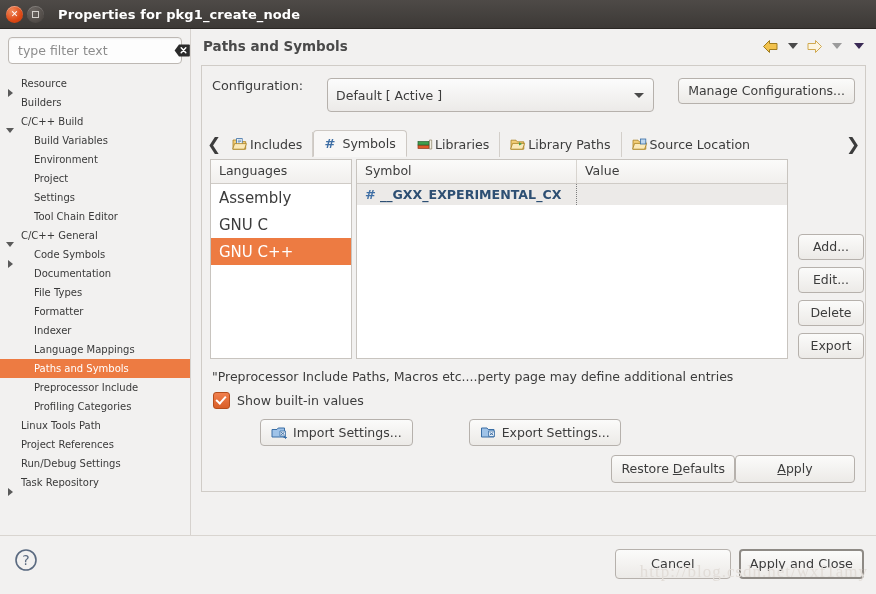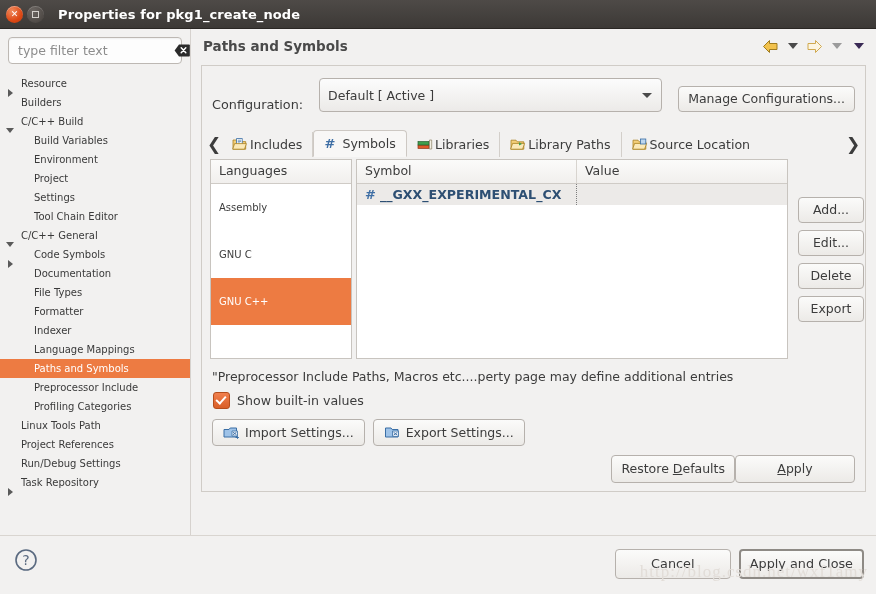--- a/index.html
+++ b/index.html
@@ -197,23 +197,23 @@
     position: absolute;
     left: 10px; right: 10px; top: 36px;
     bottom: 44px;
     border: 1px solid #d0ccc7;
     background: #f2f1f0;
     box-sizing: border-box;
   }
 
   .config-row {
     display: flex;
-    align-items: flex-end;
+    align-items: flex-start;
     padding: 12px 10px 8px 10px;
-    gap: 16px;
+    gap: 24px;
   }
   .config-label { font-size: 12.8px; color: #3c3c3c; white-space: nowrap; }
   .combo {
     flex: 1 1 auto;
     height: 34px;
     background: linear-gradient(to bottom,#fcfcfc 0%,#eceae8 100%);
     border: 1px solid #b6b1ac;
     border-radius: 4px;
     display: flex;
     align-items: center;
@@ -301,21 +301,21 @@
     font-weight: bold;
     color: #3f6fa5;
     font-size: 13px;
   }
 
   
   .tables {
     display: flex;
     gap: 4px;
     padding: 2px 0 0 8px;
-    align-items: center;
+    align-items: flex-end;
   }
   .tbl {
     border: 1px solid #c8c4bf;
     background: #ffffff;
     box-sizing: border-box;
   }
   .tbl-lang { width: 142px; height: 200px; }
   .tbl-sym { width: 432px; height: 200px; }
   .thead {
     display: flex;
@@ -332,22 +332,22 @@
     white-space: nowrap;
     overflow: hidden;
   }
   .th.sym { width: 220px; border-right: 1px solid #d8d4cf; }
   .th.val { flex: 1 1 auto; }
   .th.lang { width: 100%; }
   .row {
     height: 21px;
     display: flex;
     align-items: center;
-    padding: 13px 8px;
-    font-size: 10px;
+    padding: 3px 8px;
+    font-size: 15px;
     color: #3c3c3c;
     white-space: nowrap;
     cursor: default;
   }
   .row.selected-lang {
     background: #ed7b42;
     color: #ffffff;
   }
   .sym-row {
     height: 21px;
@@ -415,20 +415,21 @@
     gap: 8px;
     padding: 10px 0 0 10px;
   }
   .settings-row .btn {
     height: 27px;
     line-height: 25px;
     display: flex;
     align-items: center;
     gap: 5px;
     padding: 0 10px;
+    margin-left: 48px;
   }
   .settings-row .sicon { width: 17px; height: 16px; flex: 0 0 17px; }
 
   .apply-row {
     position: absolute;
     right: 10px;
     bottom: 8px;
     display: flex;
   }
   .apply-row .btn { height: 28px; line-height: 26px; min-width: 120px; text-align: center; }

